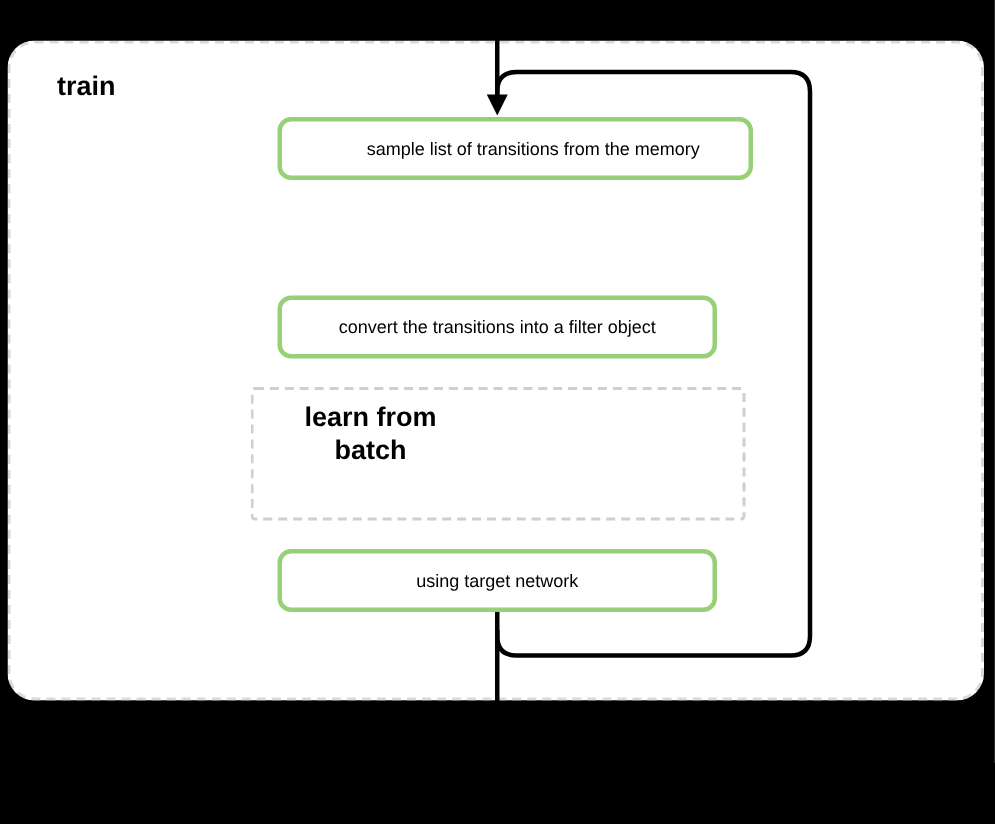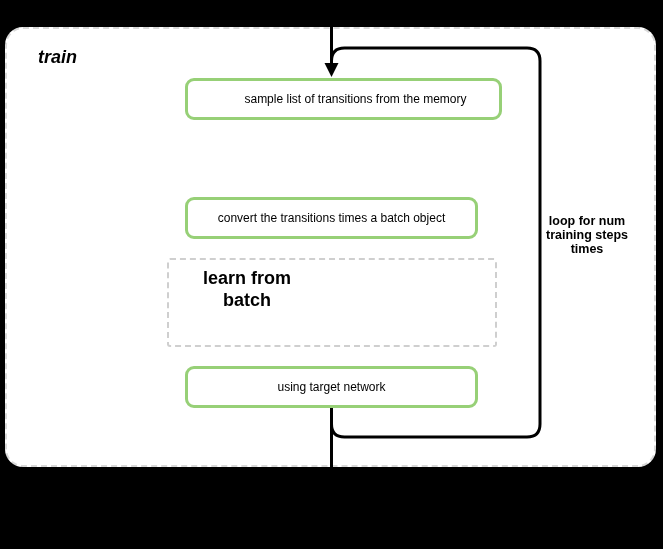--- a/index.html
+++ b/index.html
@@ -43,21 +43,20 @@
     fill: var(--loop-stroke, #000);
     stroke: none;
   }
   .diagram-title {
     position: absolute;
     left: 38px;
     top: 46px;
     font-size: 18px;
     font-weight: bold;
     line-height: 22px;
-    font-style: italic;
   }
   .step {
     position: absolute;
     left: 185px;
     width: 287px;
     height: 36px;
     background: #ffffff;
     border: 3px solid var(--step-border, #97d077);
     border-radius: 9px;
     display: flex;
@@ -118,30 +117,25 @@
   </svg>
 
   <div class="diagram-title">train</div>
 
   <div class="step step-1">
     <span>sample list of transitions from the memory</span>
   </div>
 
 
   <div class="step step-3">
-    <span>convert the transitions times a batch object</span>
+    <span>convert the transitions into a filter object</span>
   </div>
 
   <div class="sub-activity">
     <div class="sub-activity-label">learn from batch</div>
   </div>
 
   <div class="step step-4">
     <span>using target network</span>
   </div>
 
-  <div class="loop-annotation">
-    <span>loop for num</span>
-    <span>training steps</span>
-    <span>times</span>
-  </div>
 
 </div>
 
 </body></html>

